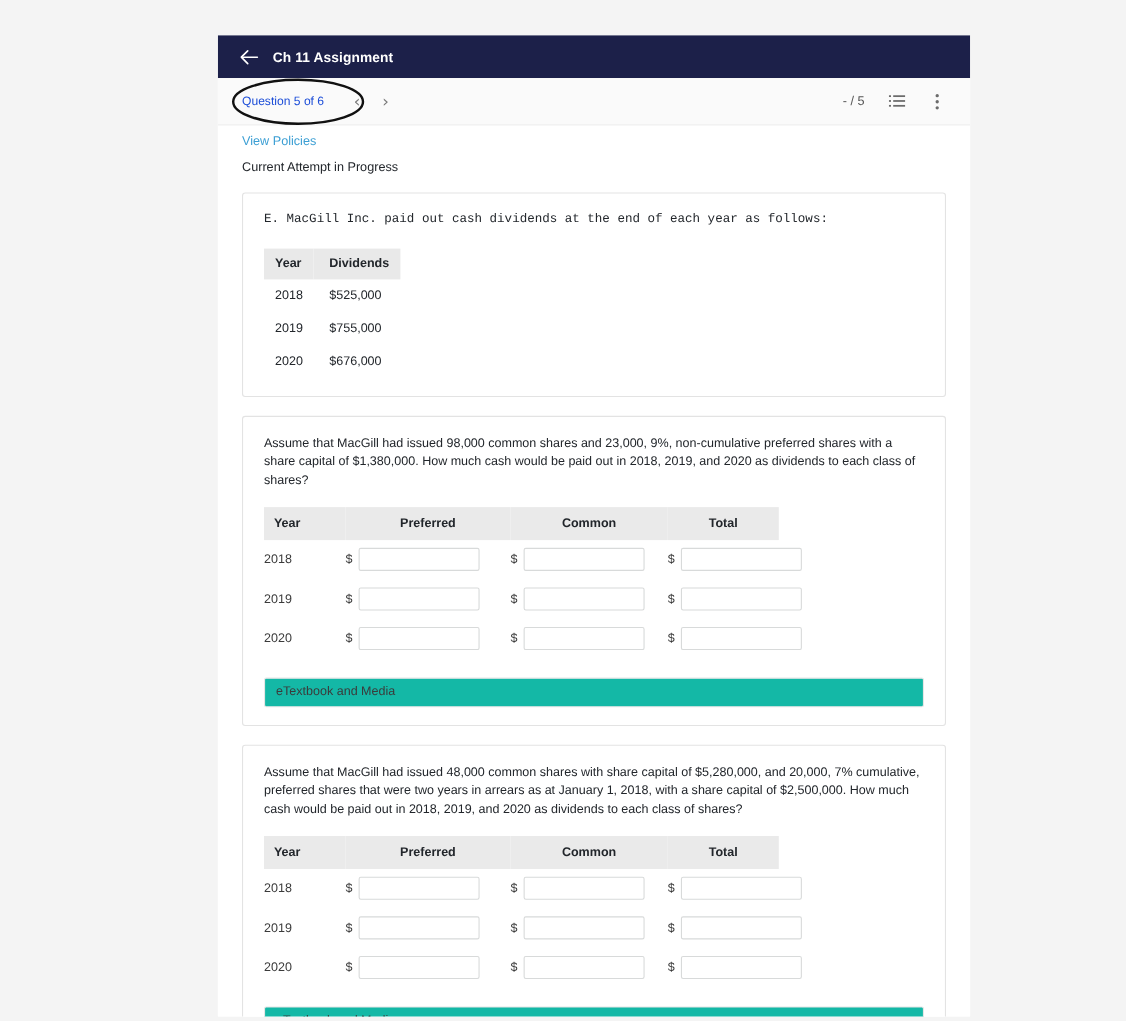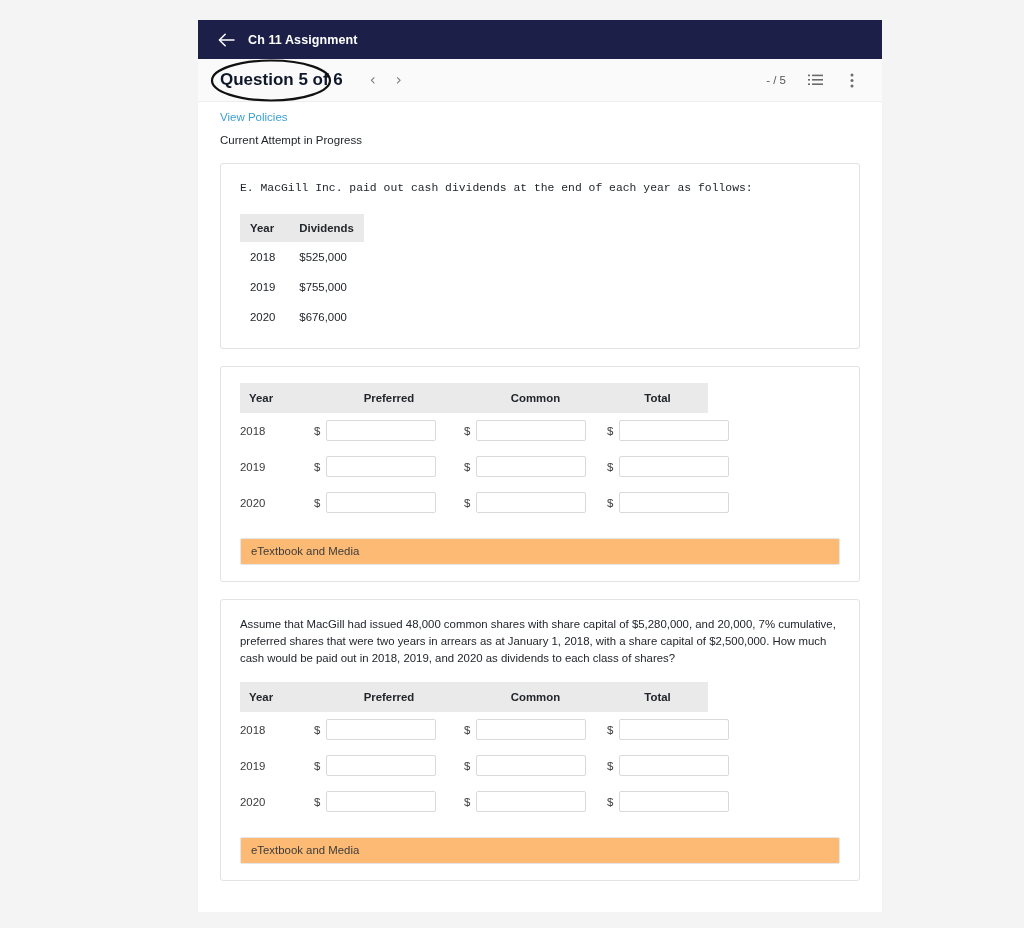--- a/index.html
+++ b/index.html
@@ -15,21 +15,21 @@
     position: relative;
     width: 1024px;
     height: 928px;
     background: #f4f4f4;
   }
 
   
   .app-window {
     position: absolute;
     left: 198px;
-    top: 20px;
+    top: 32px;
     width: 684px;
     height: 892px;
     background: #ffffff;
     overflow: hidden;
   }
 
   
   .topbar {
     height: 39px;
     background: #1c2049;
@@ -58,24 +58,23 @@
     position: relative;
     height: 43px;
     background: #fafafa;
     border-bottom: 1px solid #eeeeee;
     display: flex;
     align-items: center;
     padding: 0 22px 0 22px;
   }
   .qbar-left { display: flex; align-items: center; }
   .q-label {
-    font-size: 17px;
-    color: #0f172a;
+    font-size: 11px;
+    color: #1d4ed8;
     white-space: nowrap;
-    font-weight: bold;
   }
   .nav-chev {
     font-size: 15px;
     color: #7a7a7a;
     margin-left: 20px;
     cursor: pointer;
     line-height: 1;
     user-select: none;
     font-family: "DejaVu Sans", sans-serif;
   }
@@ -231,21 +230,21 @@
     outline: none;
   }
   .inp-pref { width: 110px; }
   .inp-comm { width: 110px; }
   .inp-tot  { width: 110px; }
 
   
   .etext-bar {
     margin: 17px 0 0 0;
     height: 27px;
-    background: #fdba74;
+    background: #14b8a6;
     border: 1px solid #e6e6e6;
     border-radius: 2px;
     display: flex;
     align-items: center;
     padding-left: 10px;
     cursor: pointer;
   }
   .etext-label {
     font-size: 11.4px;
     color: #3b3b3b;
@@ -339,20 +338,21 @@
                 <td class="col-div">$676,000</td>
               </tr>
             </tbody>
           </table>
         </div>
       </div>
 
       
       <div class="card">
         <div class="card-pad">
+          <div class="q-text">Assume that MacGill had issued 98,000 common shares and 23,000, 9%, non-cumulative preferred shares with a share capital of $1,380,000. How much cash would be paid out in 2018, 2019, and 2020 as dividends to each class of shares?</div>
 
           <table class="entry-table">
             <thead>
               <tr>
                 <th class="th-year">Year</th>
                 <th class="th-pref">Preferred</th>
                 <th class="th-comm">Common</th>
                 <th class="th-tot">Total</th>
               </tr>
             </thead>

